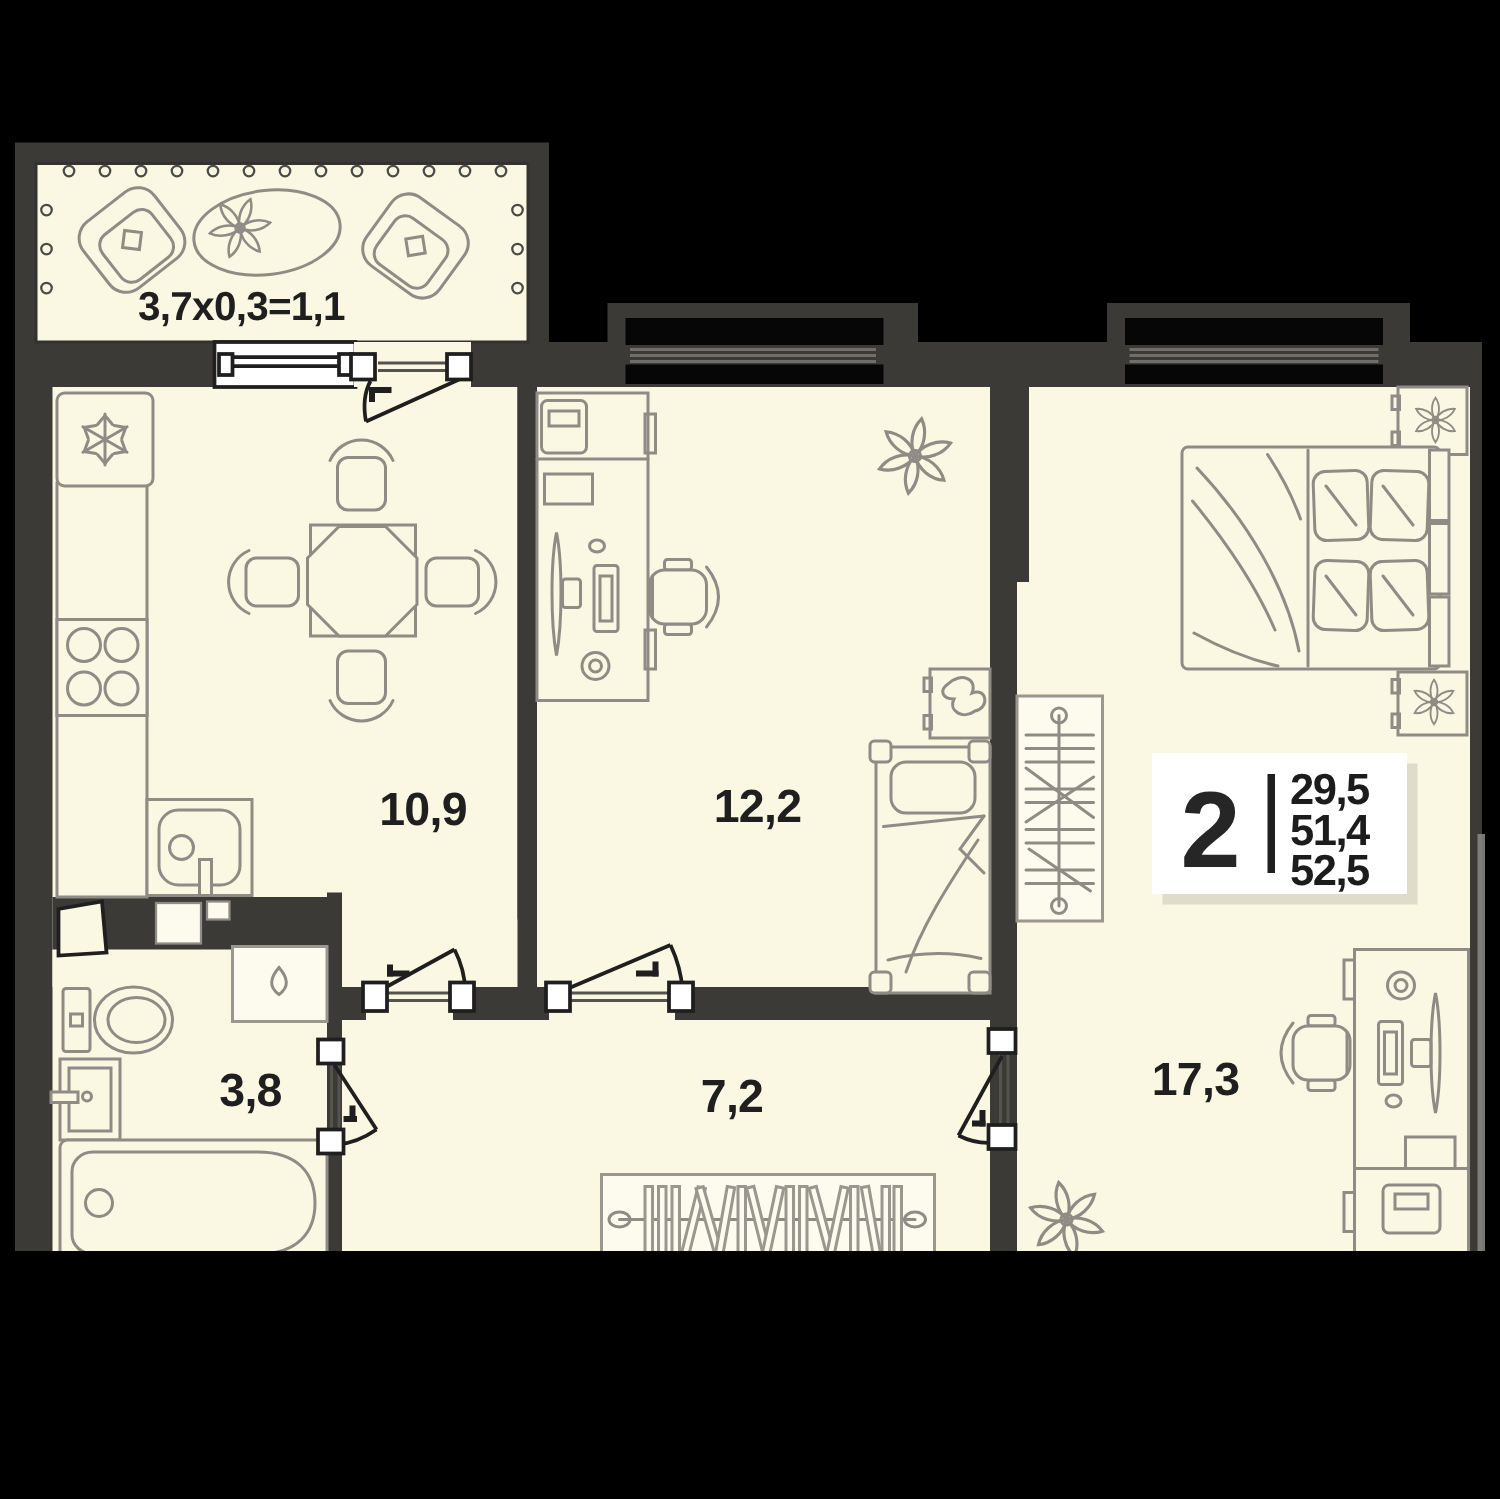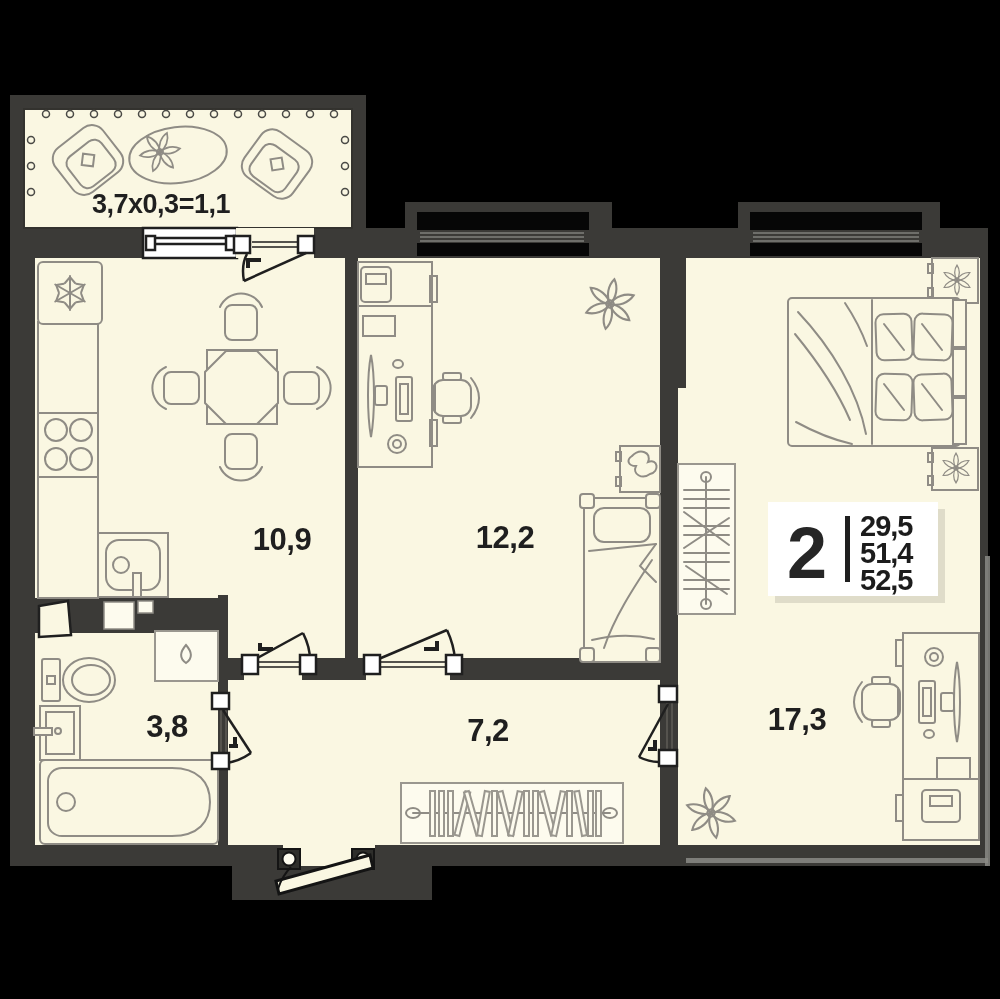--- a/index.html
+++ b/index.html
@@ -1,16 +1,16 @@
 <!DOCTYPE html>
 <html><head>
 <meta charset="utf-8">
 <style>
   html,body{margin:0;padding:0;background:#000;}
-  .stage{width:1000px;height:999px;position:relative;background:#000;overflow:hidden;text-decoration:underline;}
+  .stage{width:1000px;height:834px;position:relative;background:#000;overflow:hidden;text-decoration:underline;}
   svg{display:block;}
   .wall{fill:#3b3a37;}
   .floor{fill:#faf7e2;}
   .blk{fill:#000;}
   .fur{stroke:#8f8c85;stroke-width:2;fill:none;stroke-linecap:round;}
   .furf{stroke:#8f8c85;stroke-width:2;fill:#faf7e2;}
   .furw{stroke:#9a978f;stroke-width:2;fill:#fdfbee;}
   .dk{stroke:#1f1f1f;stroke-width:2.5;fill:none;}
   .dkf{stroke:#1f1f1f;stroke-width:2.5;fill:#faf7e2;}
   .frame{fill:#ffffff;stroke:#1f1f1f;stroke-width:2.5;}

